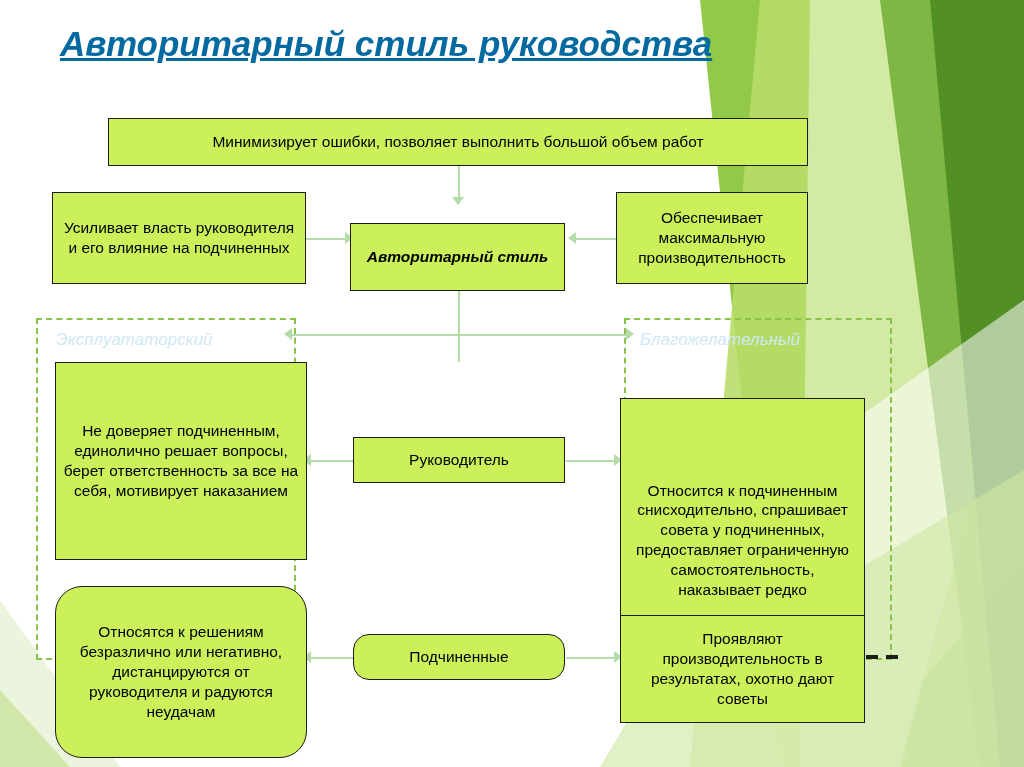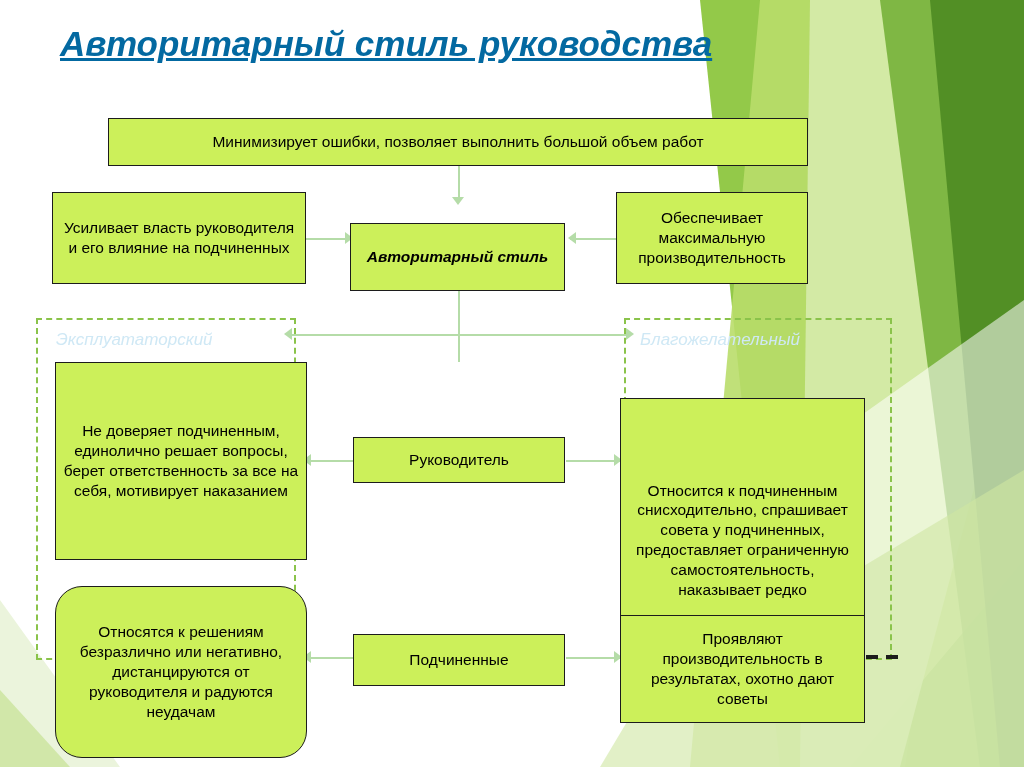--- a/index.html
+++ b/index.html
@@ -168,17 +168,17 @@
   <div class="box" style="left:616px; top:192px; width:192px; height:92px;">Обеспечивает максимальную производительность</div>
 
   <div class="box" style="left:55px; top:362px; width:252px; height:198px;">Не доверяет подчиненным, единолично решает вопросы, берет ответственность за все на себя, мотивирует наказанием</div>
 
   <div class="box" style="left:353px; top:437px; width:212px; height:46px;">Руководитель</div>
 
   <div class="box" style="left:620px; top:378px; width:245px; height:284px;margin-top:20px;">Относится к подчиненным снисходительно, спрашивает совета у подчиненных, предоставляет ограниченную самостоятельность, наказывает редко</div>
 
   <div class="box" style="left:55px; top:586px; width:252px; height:172px;border-radius:27px;">Относятся к решениям безразлично или негативно, дистанцируются от руководителя и радуются неудачам</div>
 
-  <div class="box" style="left:353px; top:634px; width:212px; height:52px;">Подчиненные</div>
+  <div class="box" style="left:353px; top:634px; width:212px; height:46px;border-radius:16px;">Подчиненные</div>
 
   <div class="box" style="left:620px; top:615px; width:245px; height:108px;">Проявляют производительность в результатах, охотно дают советы</div>
 
 </div>
 
 </body></html>

